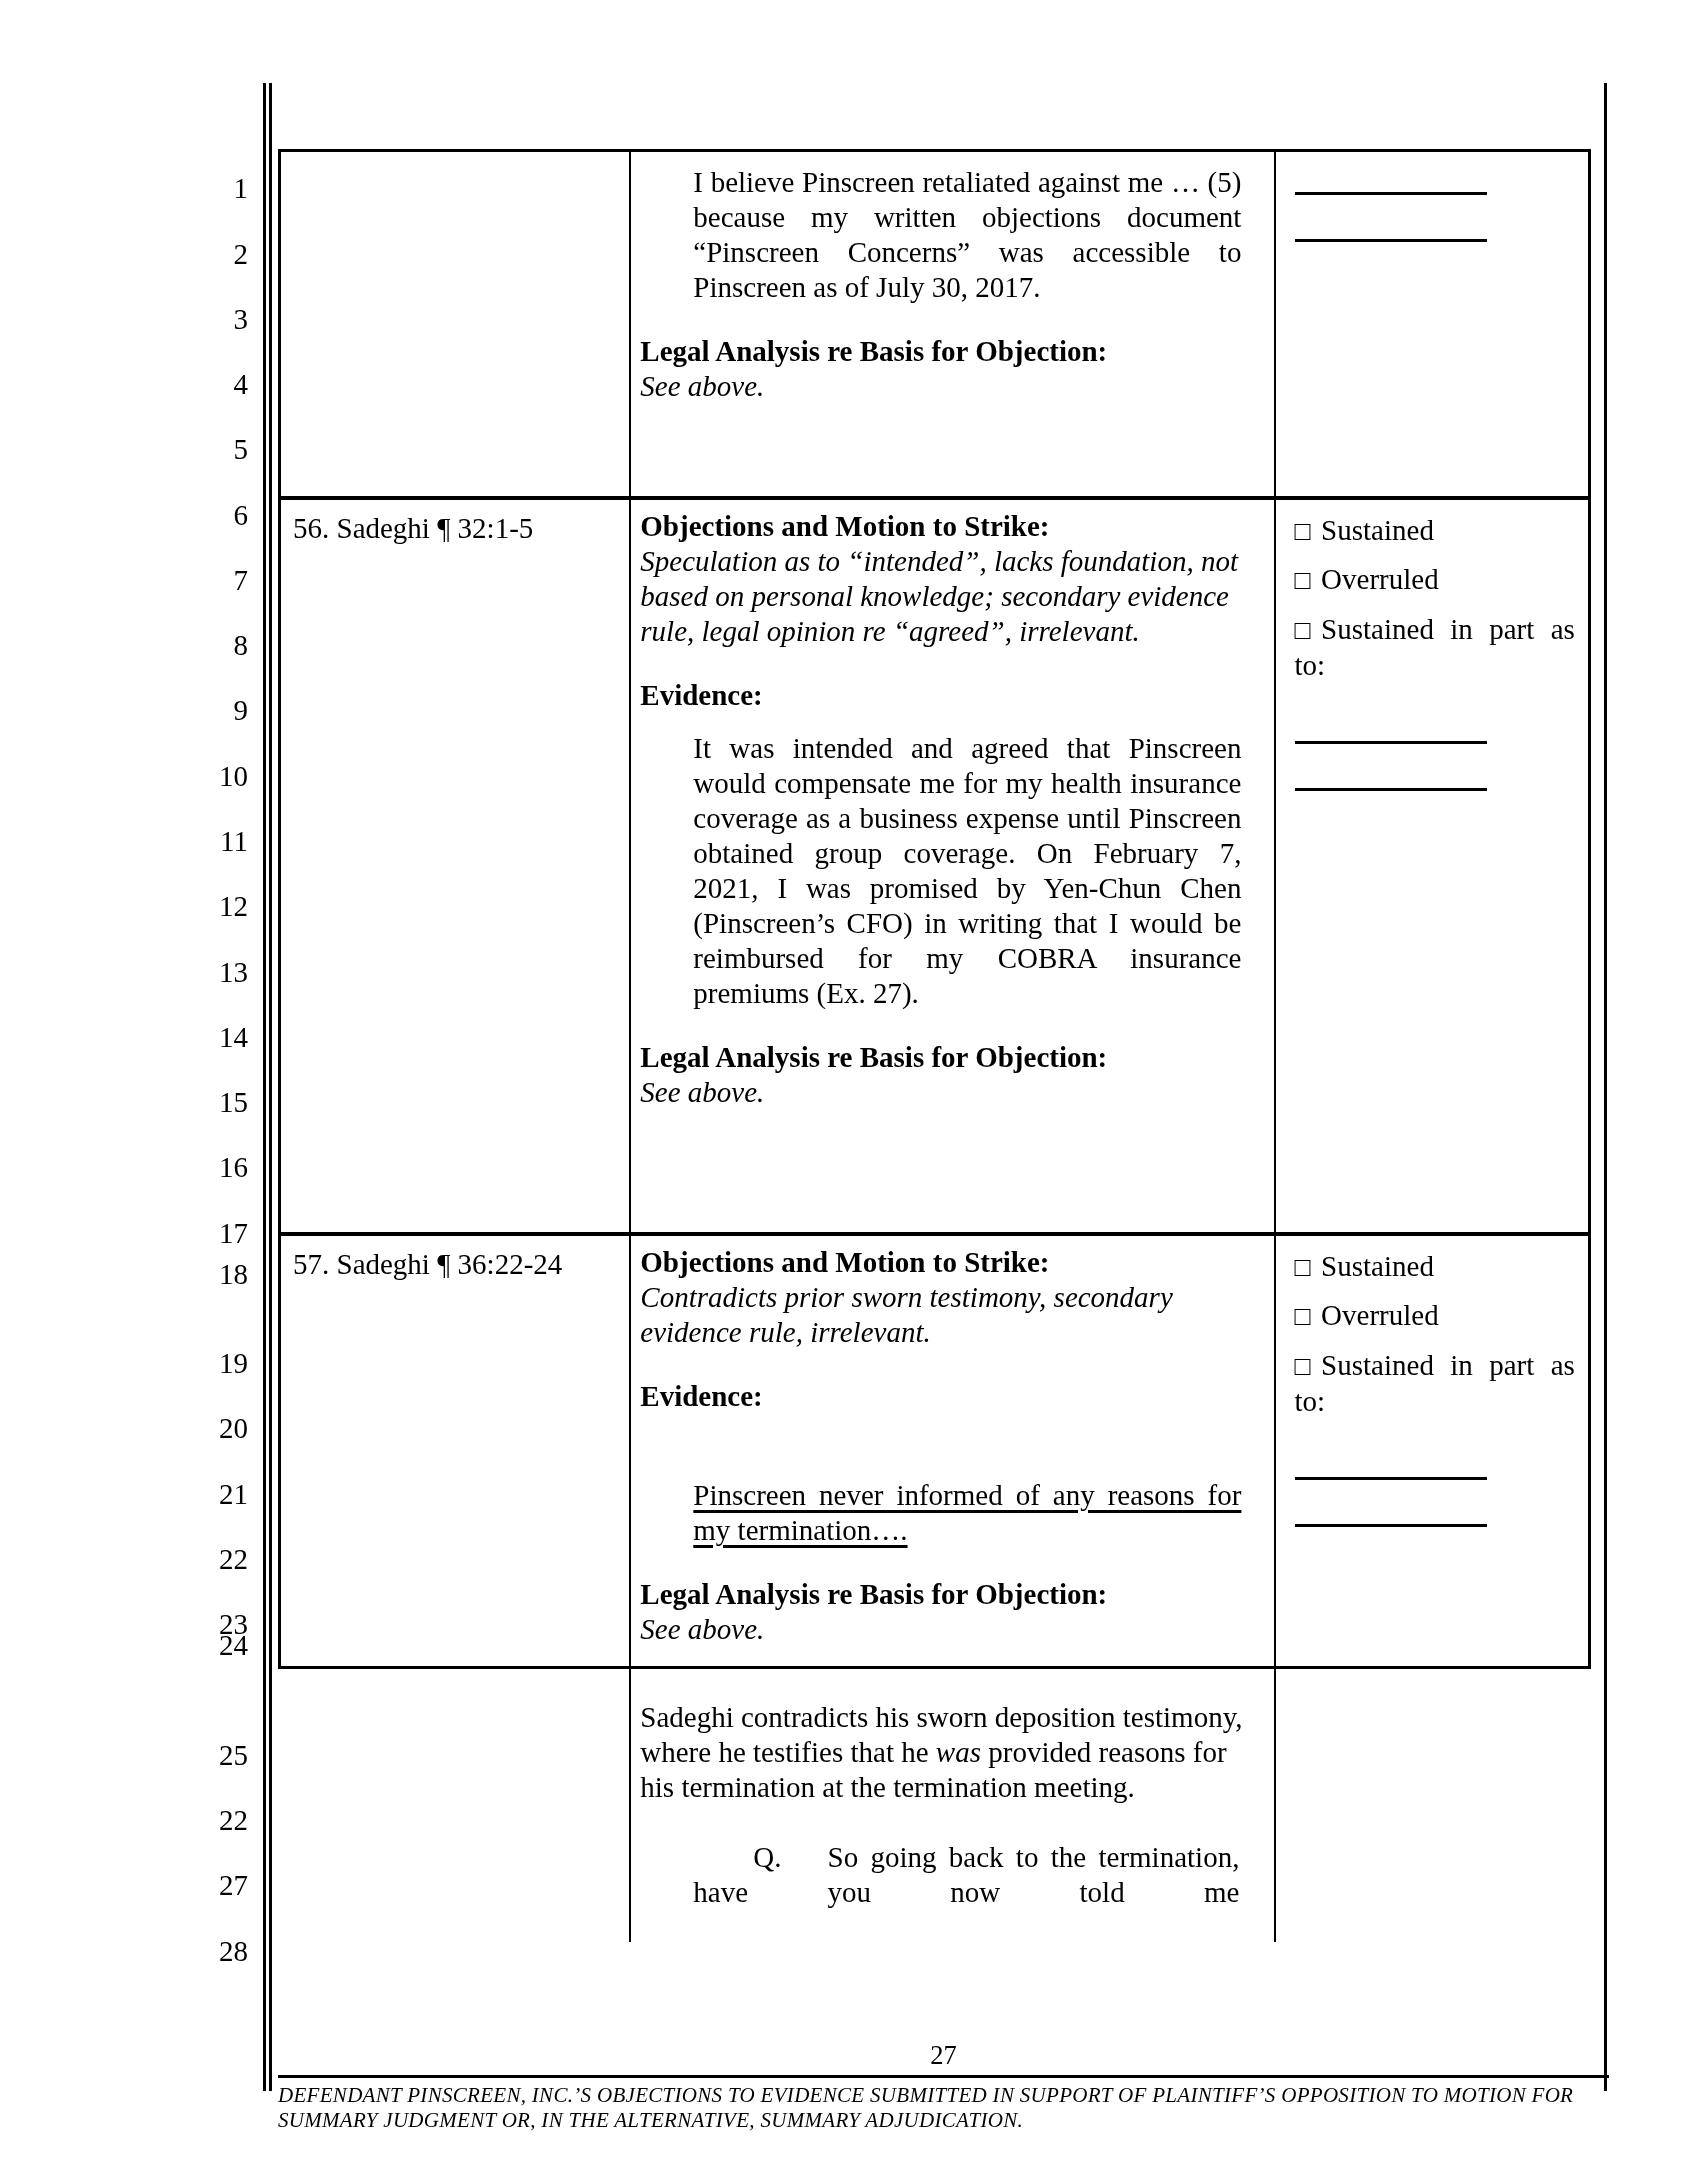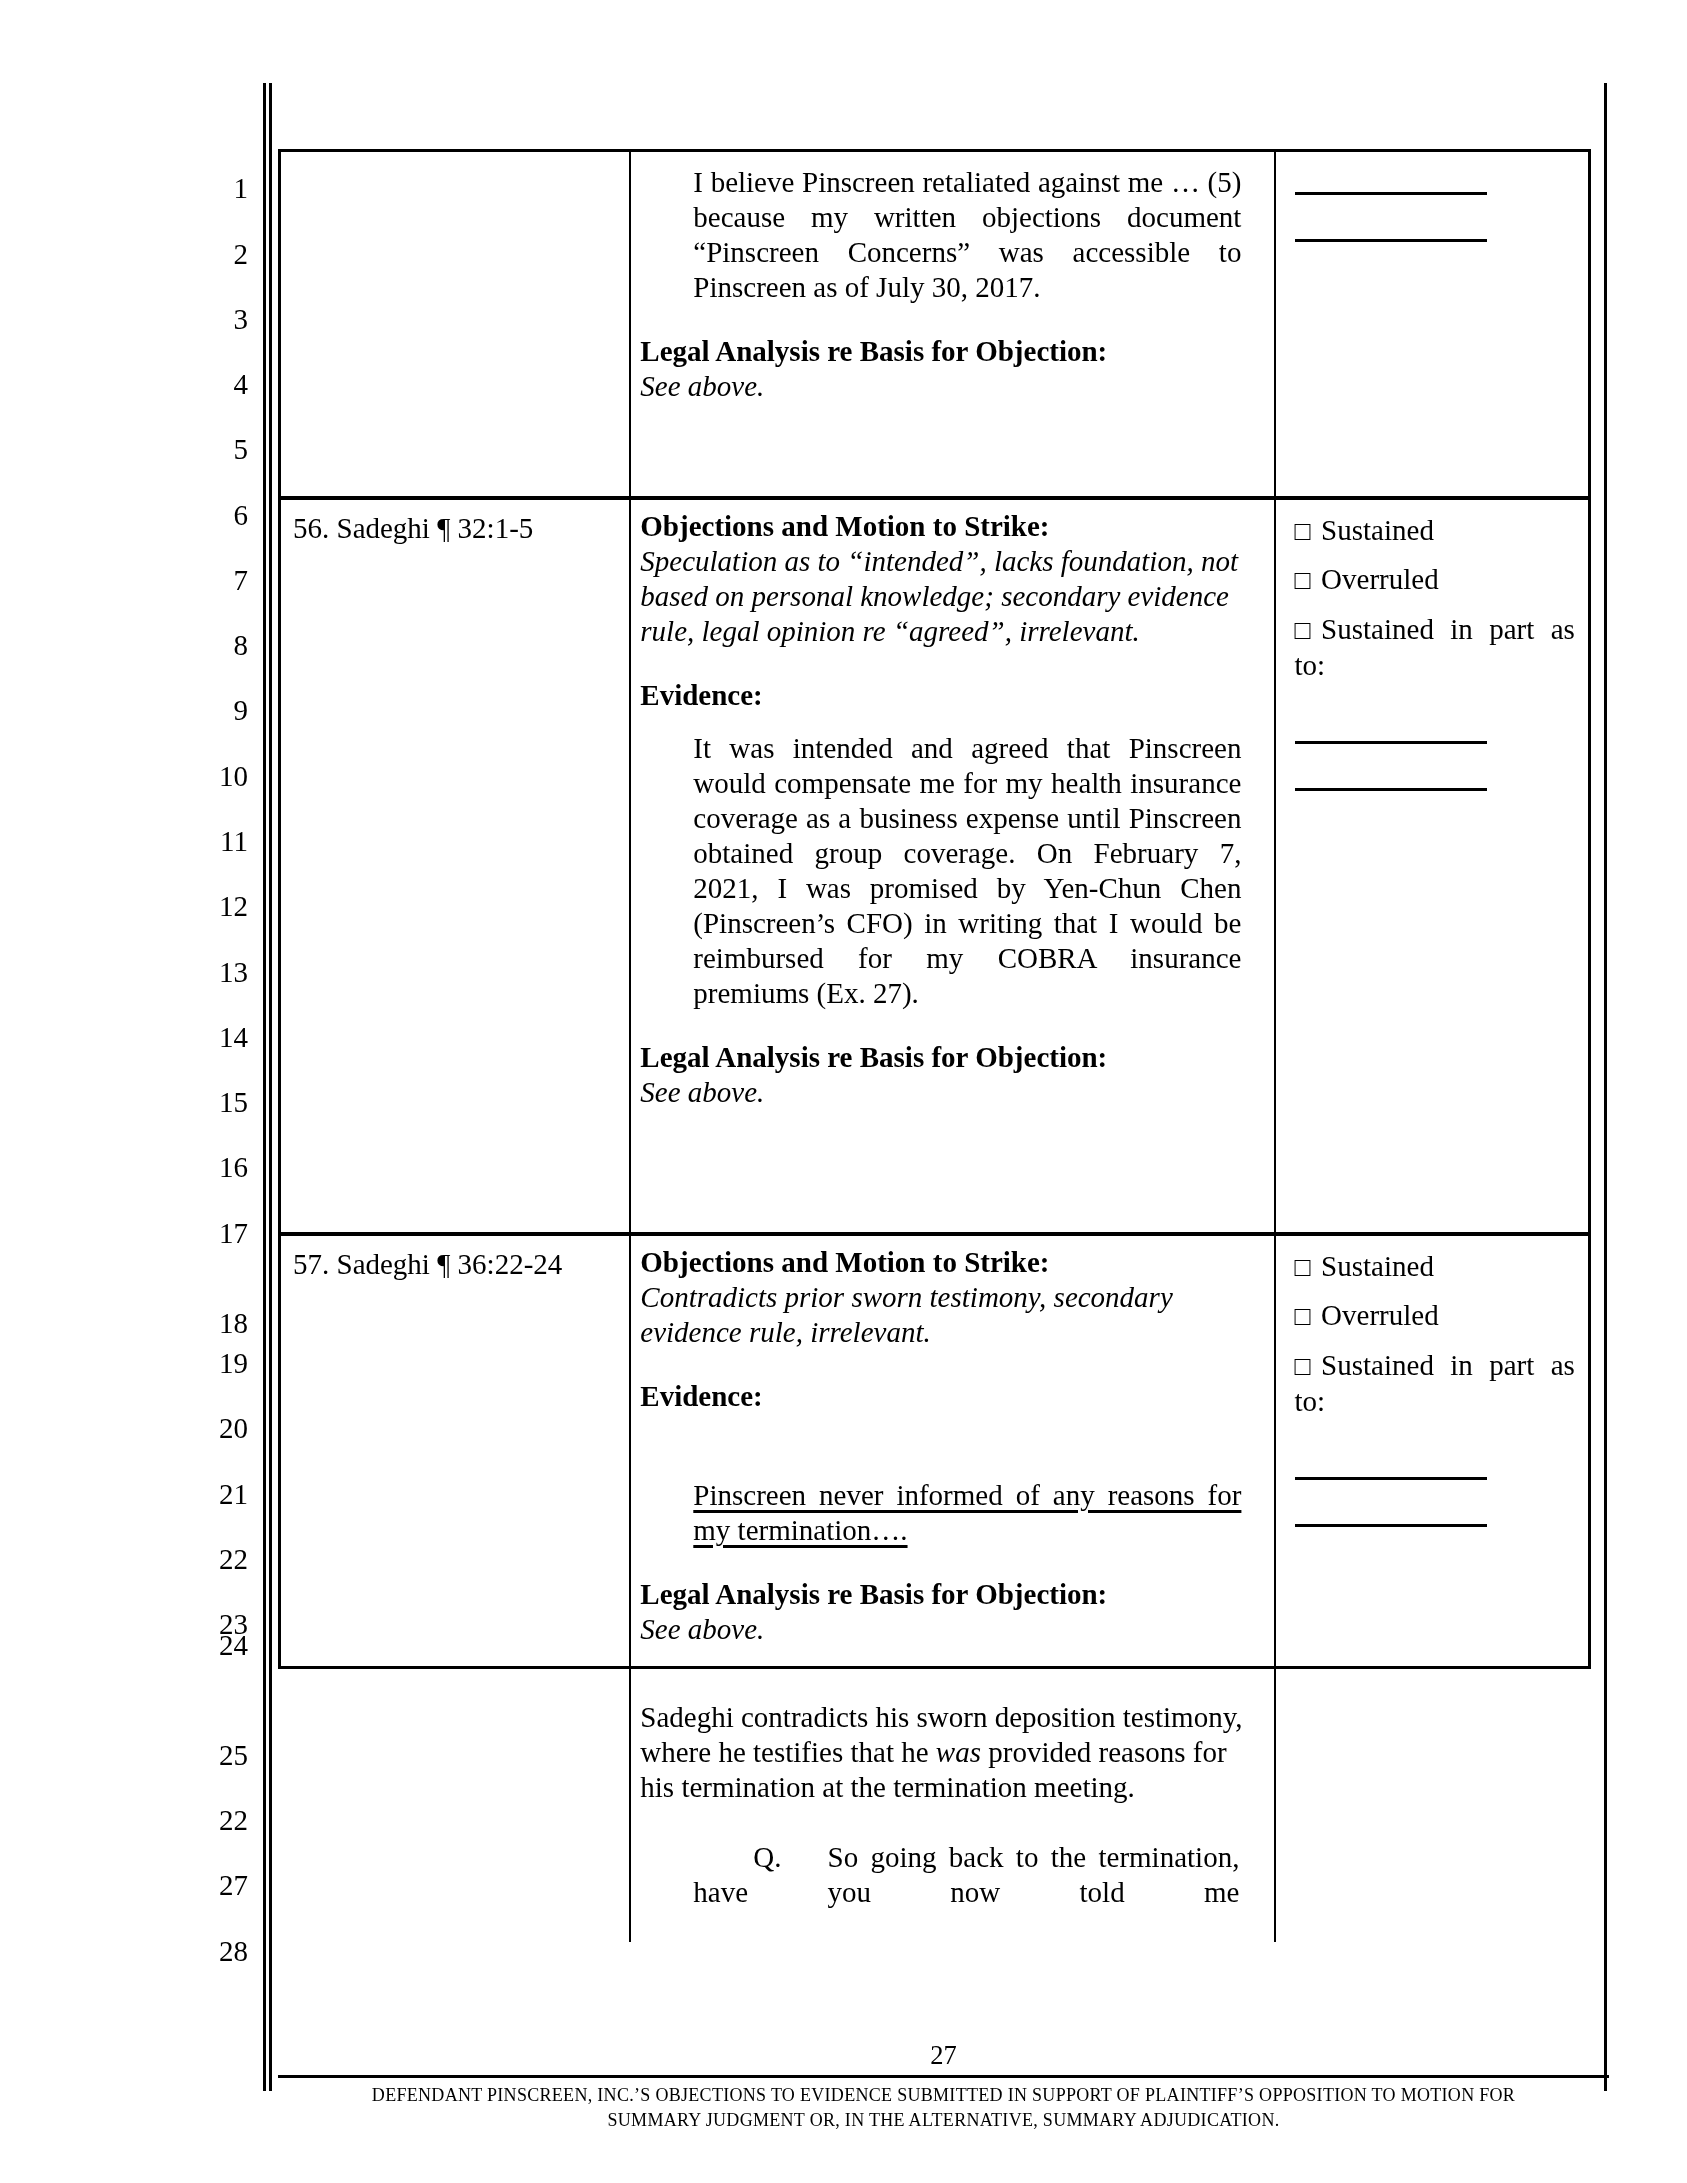--- a/index.html
+++ b/index.html
@@ -65,21 +65,21 @@
   .footer-pagenum {
     position:absolute; left:278px; top:2039px; width:1331px;
     text-align:center; font-size:26.5px; line-height:32px;
   }
   .footer-rule {
     position:absolute; left:278px; top:2075px; width:1331px; height:3.3px;
     background:#000;
   }
   .footer-text {
     position:absolute; left:278px; top:2083px; width:1331px;
-    text-align:center; font-size:18px; line-height:24.5px; letter-spacing:0.3px;
+    font-size:21px; line-height:24.5px; letter-spacing:0.3px;font-style:italic;
   }
 </style>
 </head>
 <body>
 
 <div class="vline vl-a"></div>
 <div class="vline vl-b"></div>
 <div class="vline vl-r"></div>
 
 <div>
@@ -93,21 +93,21 @@
     <span class="line-num" style="top: 630px;">8</span>
     <span class="line-num" style="top: 695px;">9</span>
     <span class="line-num" style="top: 761px;">10</span>
     <span class="line-num" style="top: 826px;">11</span>
     <span class="line-num" style="top: 891px;">12</span>
     <span class="line-num" style="top: 957px;">13</span>
     <span class="line-num" style="top: 1022px;">14</span>
     <span class="line-num" style="top: 1087px;">15</span>
     <span class="line-num" style="top: 1152px;">16</span>
     <span class="line-num" style="top: 1218px;">17</span>
-    <span class="line-num" style="top: 1308px;">18</span>
+    <span class="line-num" style="top: 1259px;">18</span>
     <span class="line-num" style="top: 1348px;">19</span>
     <span class="line-num" style="top: 1413px;">20</span>
     <span class="line-num" style="top: 1479px;">21</span>
     <span class="line-num" style="top: 1544px;">22</span>
     <span class="line-num" style="top: 1609px;">23</span>
     <span class="line-num" style="top: 1630px;">24</span>
     <span class="line-num" style="top: 1740px;">25</span>
     <span class="line-num" style="top: 1805px;">22</span>
     <span class="line-num" style="top: 1870px;">27</span>
     <span class="line-num" style="top: 1936px;">28</span>

